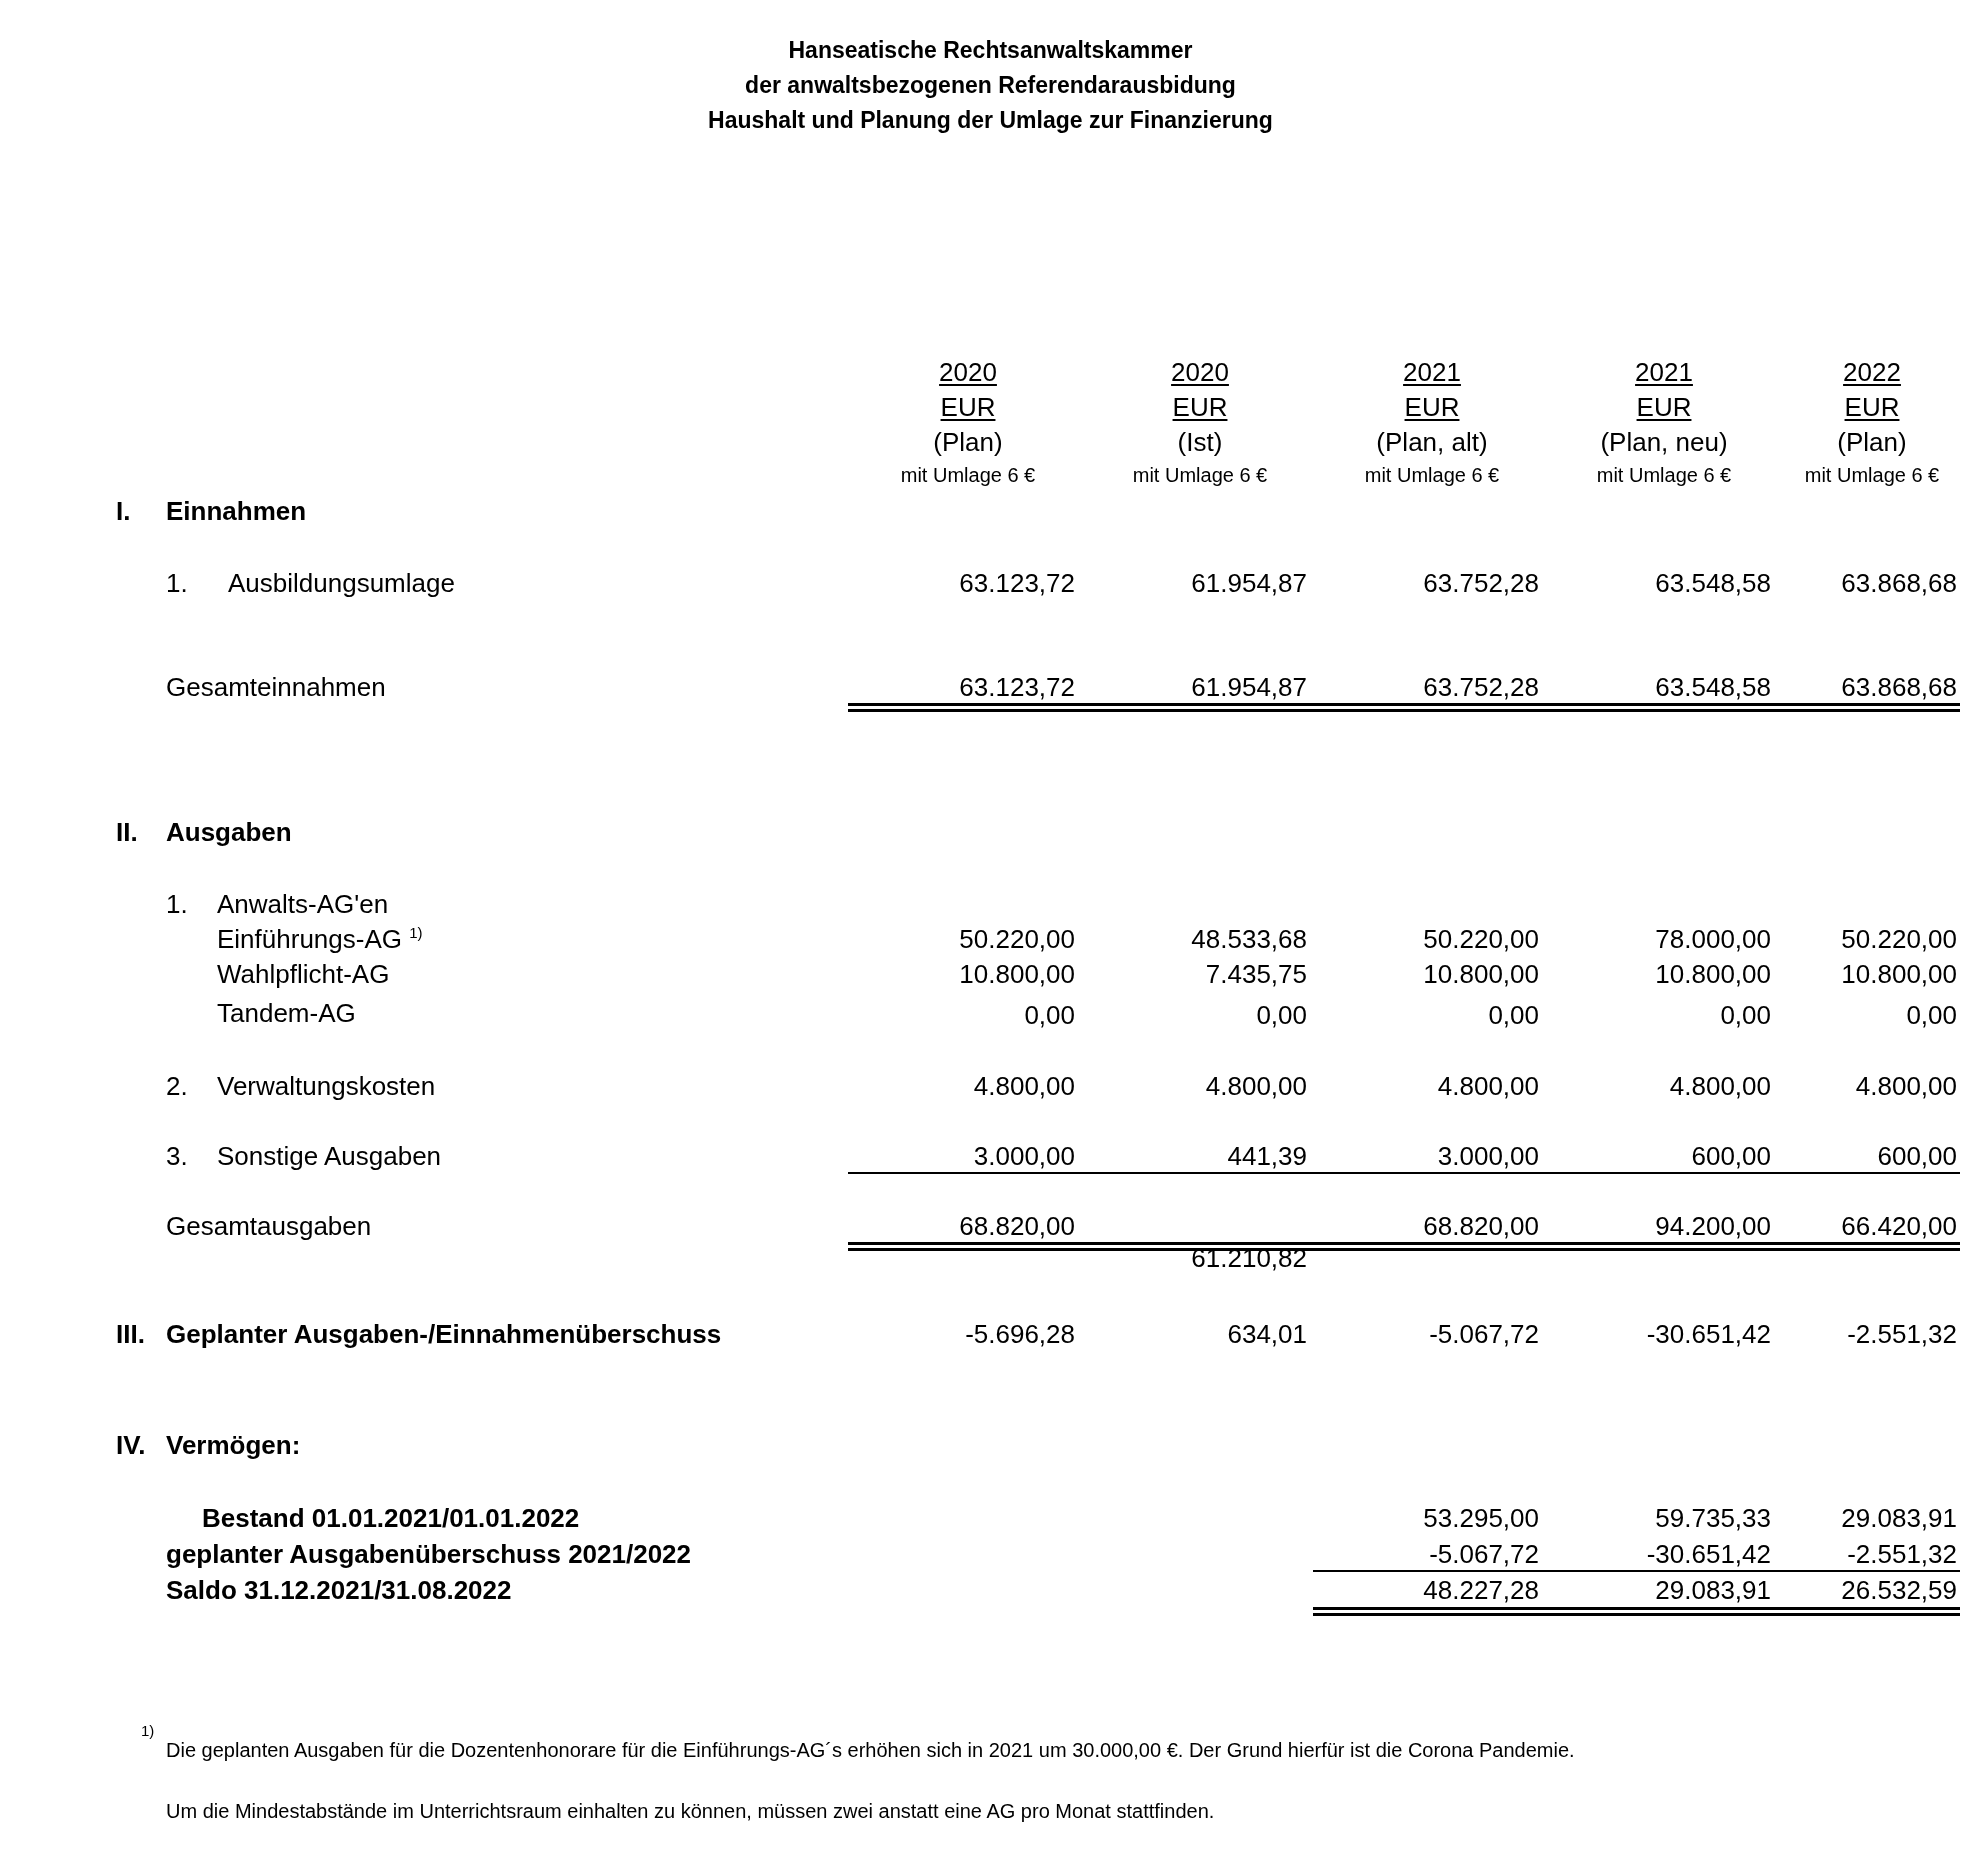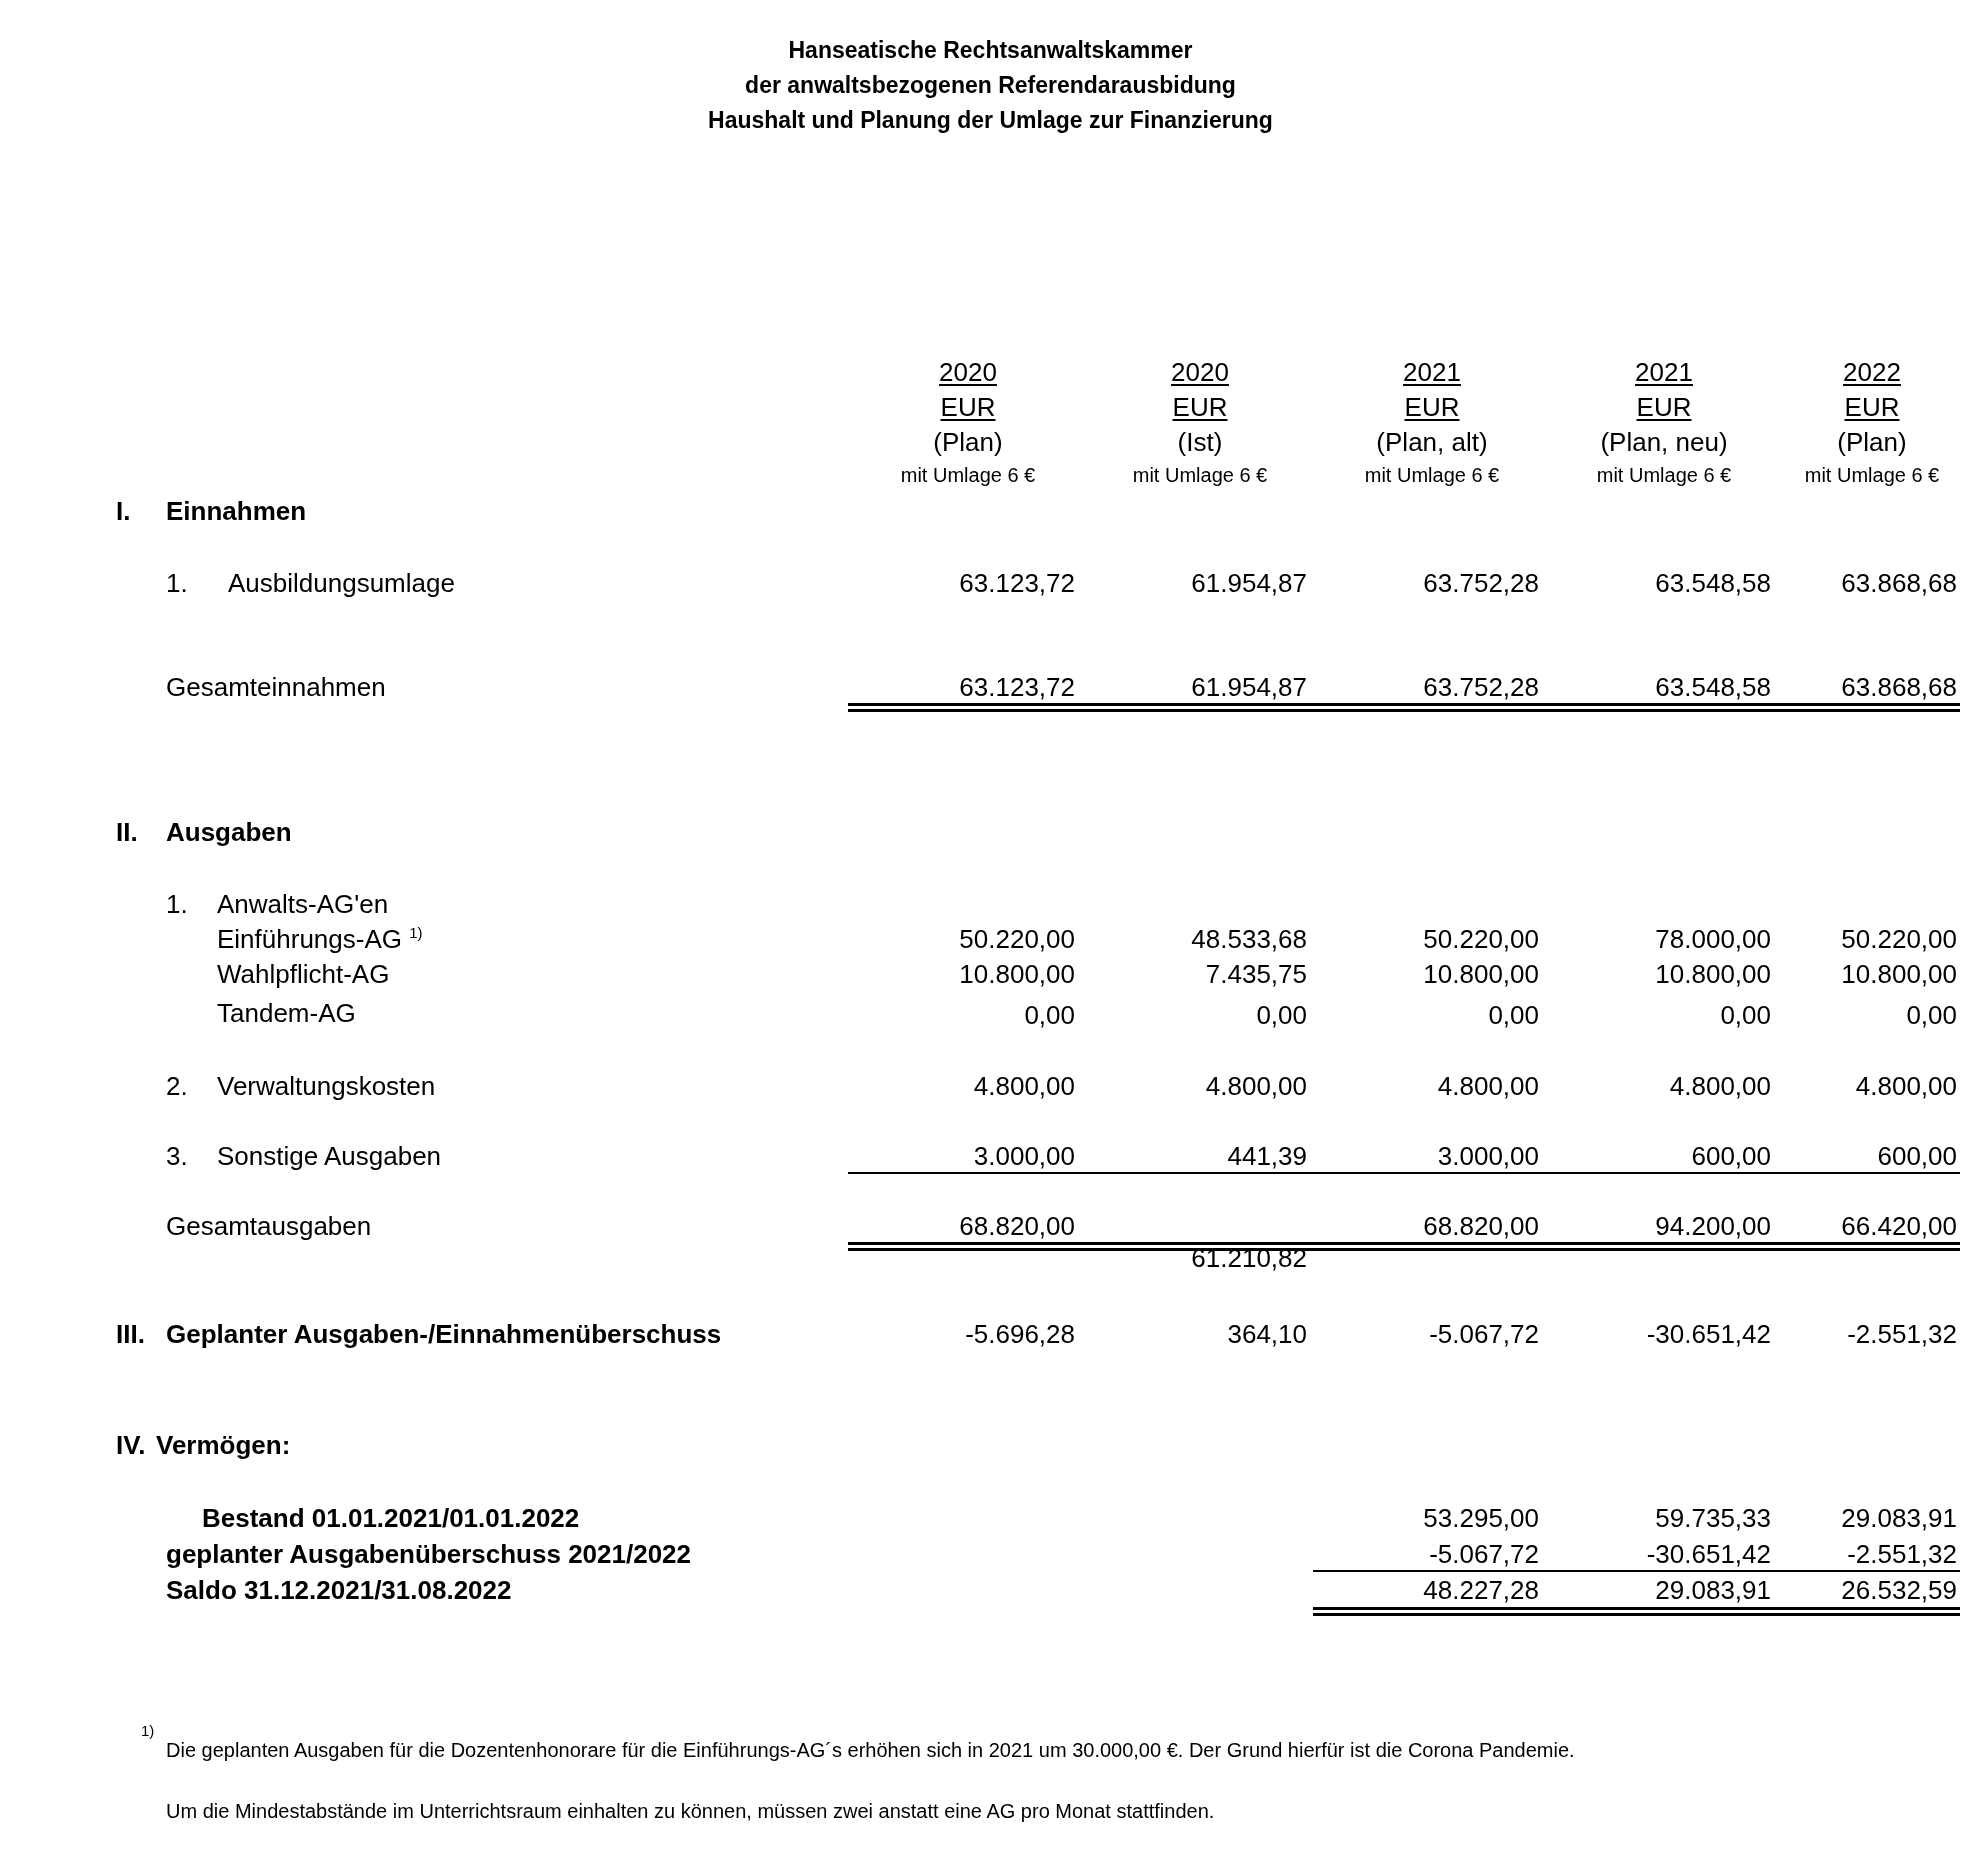--- a/index.html
+++ b/index.html
@@ -115,21 +115,21 @@
 <div class="dline" style="left:848px;width:1112px;top:1242px;"></div>
 
 <div class="abs sec" style="left:116px;top:1319px;">
   <span>III.</span>
   <span class="lbl" style="position:absolute;left:50px;">Geplanter Ausgaben-/Einnahmenüberschuss</span>
 </div>
 <div class="row-values"></div>
 
 <div class="abs sec" style="left:116px;top:1430px;">
   <span>IV.</span>
-  <span class="lbl" style="position:absolute;left:40px;">Vermögen:</span>
+  <span class="lbl" style="position:absolute;left:50px;">Vermögen:</span>
 </div>
 
 <div class="abs txt bold" style="left:166px;top:1503px;margin-left:36px;">Bestand 01.01.2021/01.01.2022</div>
 <div class="row-values"></div>
 
 <div class="abs txt bold" style="left:166px;top:1539px;">geplanter Ausgabenüberschuss 2021/2022</div>
 <div class="row-values"></div>
 <div class="line" style="left:1313px;width:647px;top:1570px;"></div>
 
 <div class="abs txt bold" style="left:166px;top:1575px;">Saldo 31.12.2021/31.08.2022</div>
@@ -174,21 +174,21 @@
 <div class="num" style="top: 1141px; left: 1077px;">441,39</div>
 <div class="num" style="top: 1141px; left: 1309px;">3.000,00</div>
 <div class="num" style="top: 1141px; left: 1541px;">600,00</div>
 <div class="num" style="top: 1141px; left: 1727px;">600,00</div>
 <div class="num" style="top: 1211px; left: 845px;">68.820,00</div>
 <div class="num" style="top: 1211px; left: 1077px; margin-top: 32px;">61.210,82</div>
 <div class="num" style="top: 1211px; left: 1309px;">68.820,00</div>
 <div class="num" style="top: 1211px; left: 1541px;">94.200,00</div>
 <div class="num" style="top: 1211px; left: 1727px;">66.420,00</div>
 <div class="num" style="top: 1319px; left: 845px;">-5.696,28</div>
-<div class="num" style="top: 1319px; left: 1077px;">364,10</div>
+<div class="num" style="top: 1319px; left: 1077px;">634,01</div>
 <div class="num" style="top: 1319px; left: 1309px;">-5.067,72</div>
 <div class="num" style="top: 1319px; left: 1541px;">-30.651,42</div>
 <div class="num" style="top: 1319px; left: 1727px;">-2.551,32</div>
 <div class="num" style="top: 1503px; left: 1309px;">53.295,00</div>
 <div class="num" style="top: 1503px; left: 1541px;">59.735,33</div>
 <div class="num" style="top: 1503px; left: 1727px;">29.083,91</div>
 <div class="num" style="top: 1539px; left: 1309px;">-5.067,72</div>
 <div class="num" style="top: 1539px; left: 1541px;">-30.651,42</div>
 <div class="num" style="top: 1539px; left: 1727px;">-2.551,32</div>
 <div class="num" style="top: 1575px; left: 1309px;">48.227,28</div>

